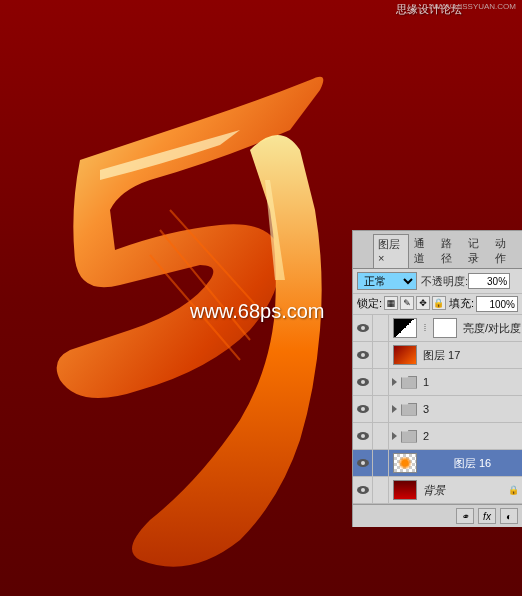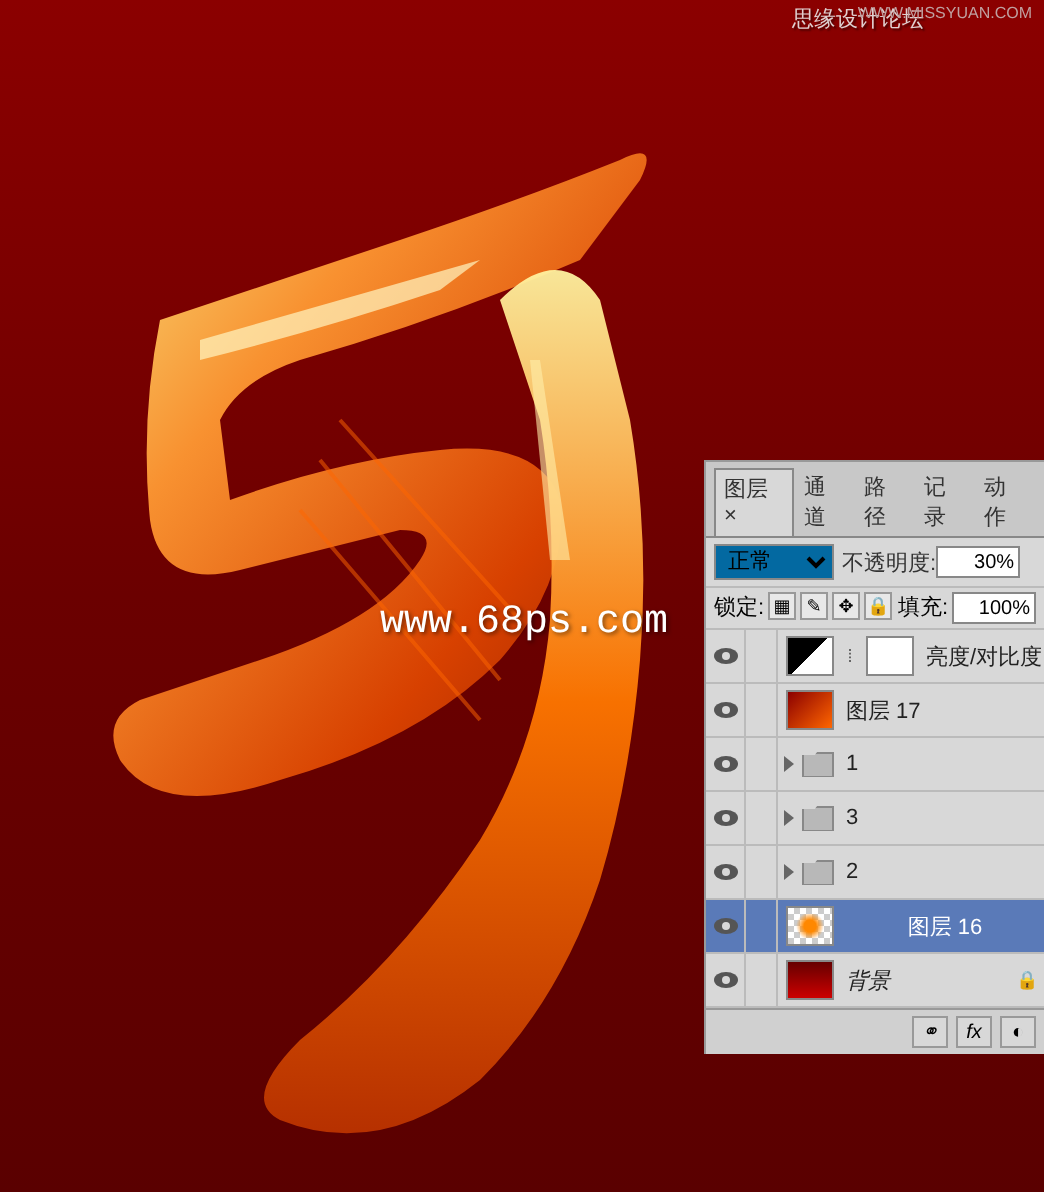--- a/index.html
+++ b/index.html
@@ -37,40 +37,40 @@
       height: 550px;
       pointer-events: none;
     }
     
     .watermark {
       position: absolute;
       top: 300px;
       left: 190px;
       color: #fff;
       font-size: 20px;
-      font-family: Liberation Mono, monospace;
+      font-family: Liberation Sans, sans-serif;
       text-shadow: 1px 1px 2px rgba(0,0,0,0.5);
     }
     
     .panel {
       position: absolute;
       right: 0;
       top: 230px;
       width: 170px;
       background: #d8d8d8;
       border-left: 1px solid #999;
       border-top: 1px solid #999;
       font-size: 11px;
     }
     
     .tabs {
       display: flex;
       background: #c8c8c8;
       border-bottom: 1px solid #888;
-      padding: 3px 4px 0 4px;
+      padding: 3px 4px 0 20px;
     }
     .tab {
       padding: 2px 4px;
       font-size: 11px;
       color: #333;
       cursor: pointer;
       margin-right: 1px;
     }
     .tab.active {
       background: #d8d8d8;
@@ -83,21 +83,21 @@
       align-items: center;
       padding: 3px 4px;
       border-bottom: 1px solid #bbb;
       background: #d8d8d8;
     }
     
     .blend-select {
       width: 60px;
       height: 18px;
       font-size: 11px;
-      background: #0369a1;
+      background: #7dd3fc;
       border: 1px solid #888;
       padding: 0 2px;
       margin-right: 4px;
     }
     
     .opacity-label { font-size: 11px; color: #333; }
     .opacity-input {
       width: 42px;
       height: 16px;
       font-size: 10px;

